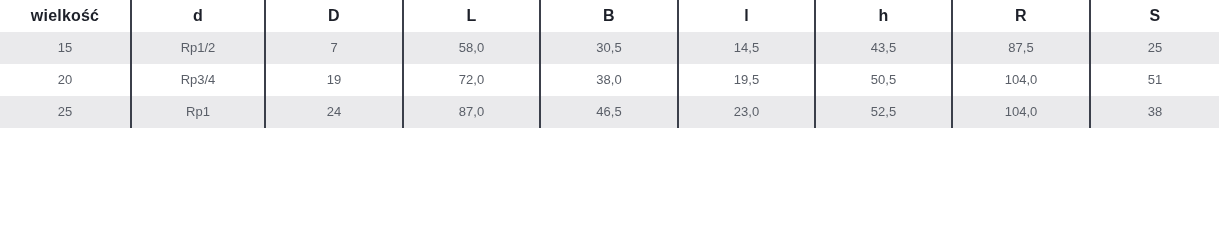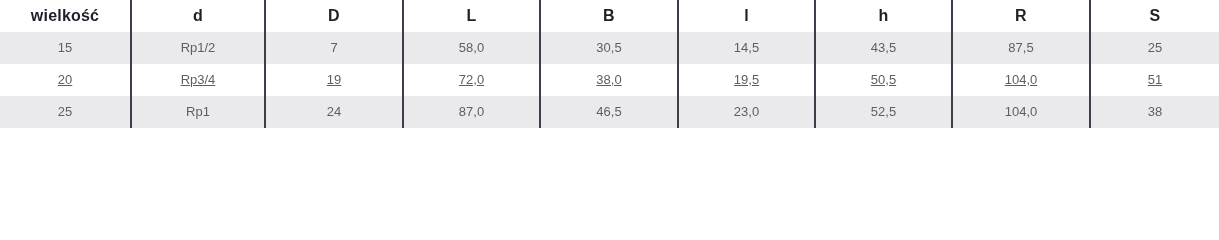--- a/index.html
+++ b/index.html
@@ -53,21 +53,20 @@
   .spec-table tbody td {
     color: #5a5f68;
     font-size: 13px;
     font-weight: normal;
   }
   .spec-table tbody tr.odd td {
     background: #eaeaec;
   }
   .spec-table tbody tr.even td {
     background: #ffffff;
-    text-decoration: underline;
   }
   .hdr-d-wrap {
     position: relative;
     display: inline-block;
   }
 </style>
 </head>
 <body>
 
 <table class="spec-table">

